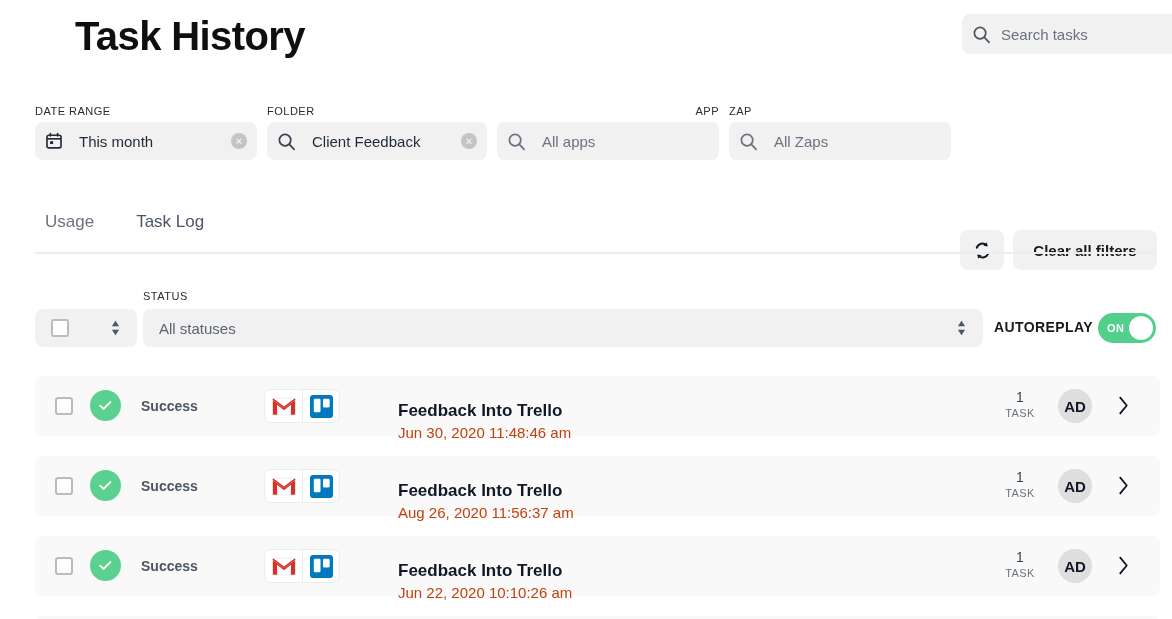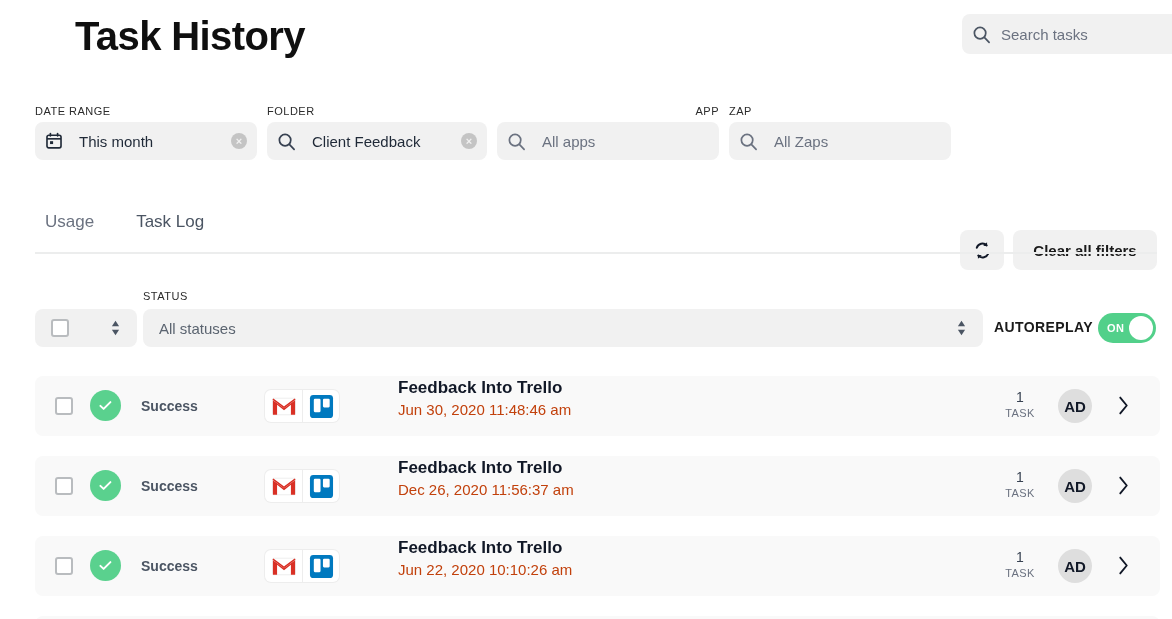--- a/index.html
+++ b/index.html
@@ -135,21 +135,21 @@
   .status-text {
     margin-left: 20px; font-size: 14px; font-weight: bold; color: #4b5563; text-align: right;
   }
   .app-icons {
     position: absolute; left: 230px; top: 14px;
     display: flex; background: #ffffff; border-radius: 6px; overflow: hidden;
     box-shadow: 0 0 0 1px #ededed;
   }
   .app-icon { width: 37px; height: 32px; display: flex; align-items: center; justify-content: center; }
   .app-icon + .app-icon { border-left: 1px solid #ededed; }
-  .row-main { position: absolute; left: 363px; top: 1px; }
+  .row-main { position: absolute; left: 363px; top: 24px; }
   .row-title { font-size: 17px; font-weight: bold; color: #111827; line-height: 22px; }
   .row-time { font-size: 15px; color: #c2410c; margin-top: 3px; line-height: 16px; }
   .task-count {
     position: absolute; left: 950px; top: 13px; width: 70px; text-align: center;
   }
   .task-count .n { font-size: 14px; color: #374151; line-height: 17px; }
   .task-count .l { font-size: 11px; letter-spacing: 0.4px; color: #6b7280; line-height: 14px; }
   .avatar {
     position: absolute; left: 1023px; top: 13px;
     width: 34px; height: 34px; border-radius: 50%; background: #dedede;
@@ -350,21 +350,21 @@
         <span class="app-icon">
           <svg width="25" height="25" viewBox="0 0 26 26">
             <rect x="1" y="1" width="24" height="24" rx="3.5" fill="#0079bf"></rect>
             <rect x="5" y="5" width="7" height="14" rx="1.2" fill="#ffffff"></rect>
             <rect x="14.5" y="5" width="7" height="9" rx="1.2" fill="#ffffff"></rect>
           </svg>
         </span>
       </div>
       <div class="row-main">
         <div class="row-title">Feedback Into Trello</div>
-        <div class="row-time">Dec 26, 2020 11:56:37 am</div>
+        <div class="row-time">Aug 26, 2020 11:56:37 am</div>
       </div>
       <div class="task-count">
         <div class="n">1</div>
         <div class="l">TASK</div>
       </div>
       <div class="avatar">AD</div>
       <span class="ico chev">
         <svg width="13" height="21" viewBox="0 0 14 22">
             <path d="M3.5 2.5 L10.5 11 L3.5 19.5" fill="none" stroke="#111827" stroke-width="2" stroke-linecap="round" stroke-linejoin="round"></path>
           </svg>

